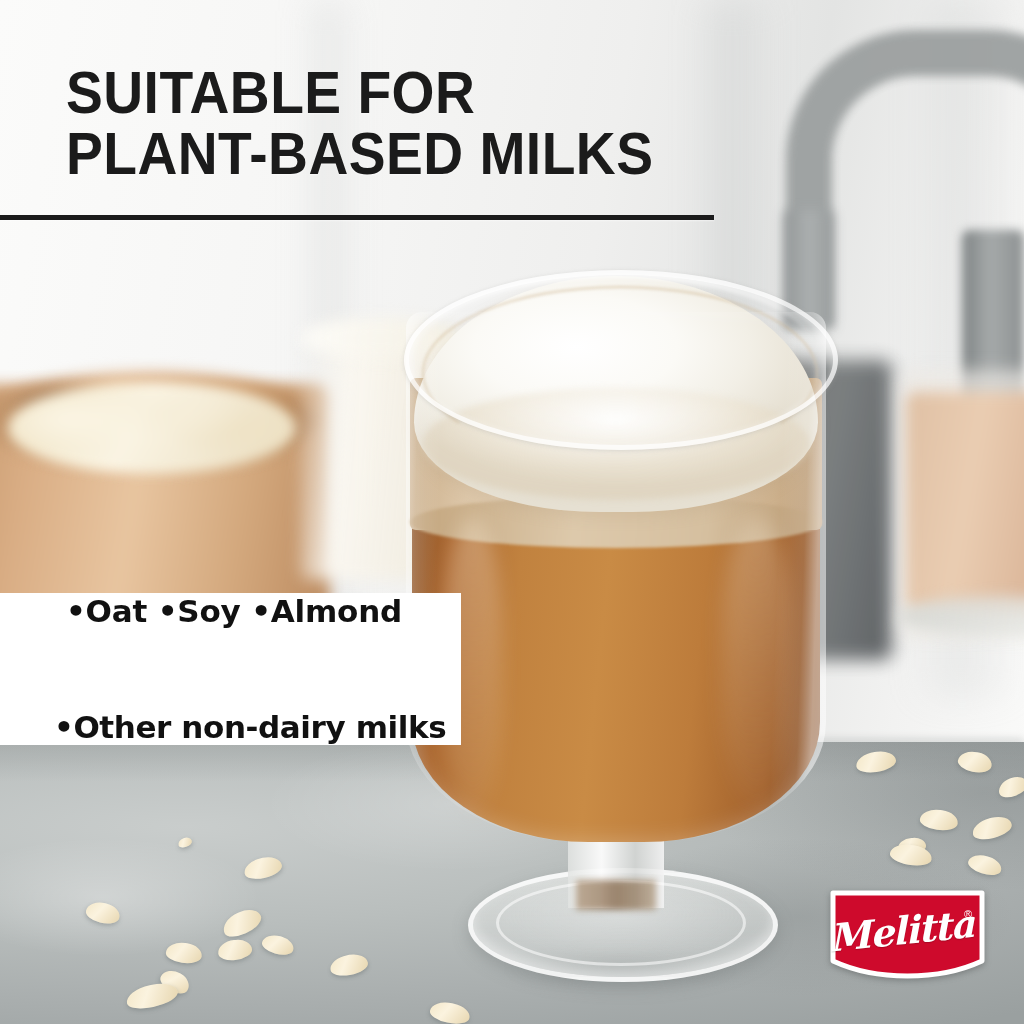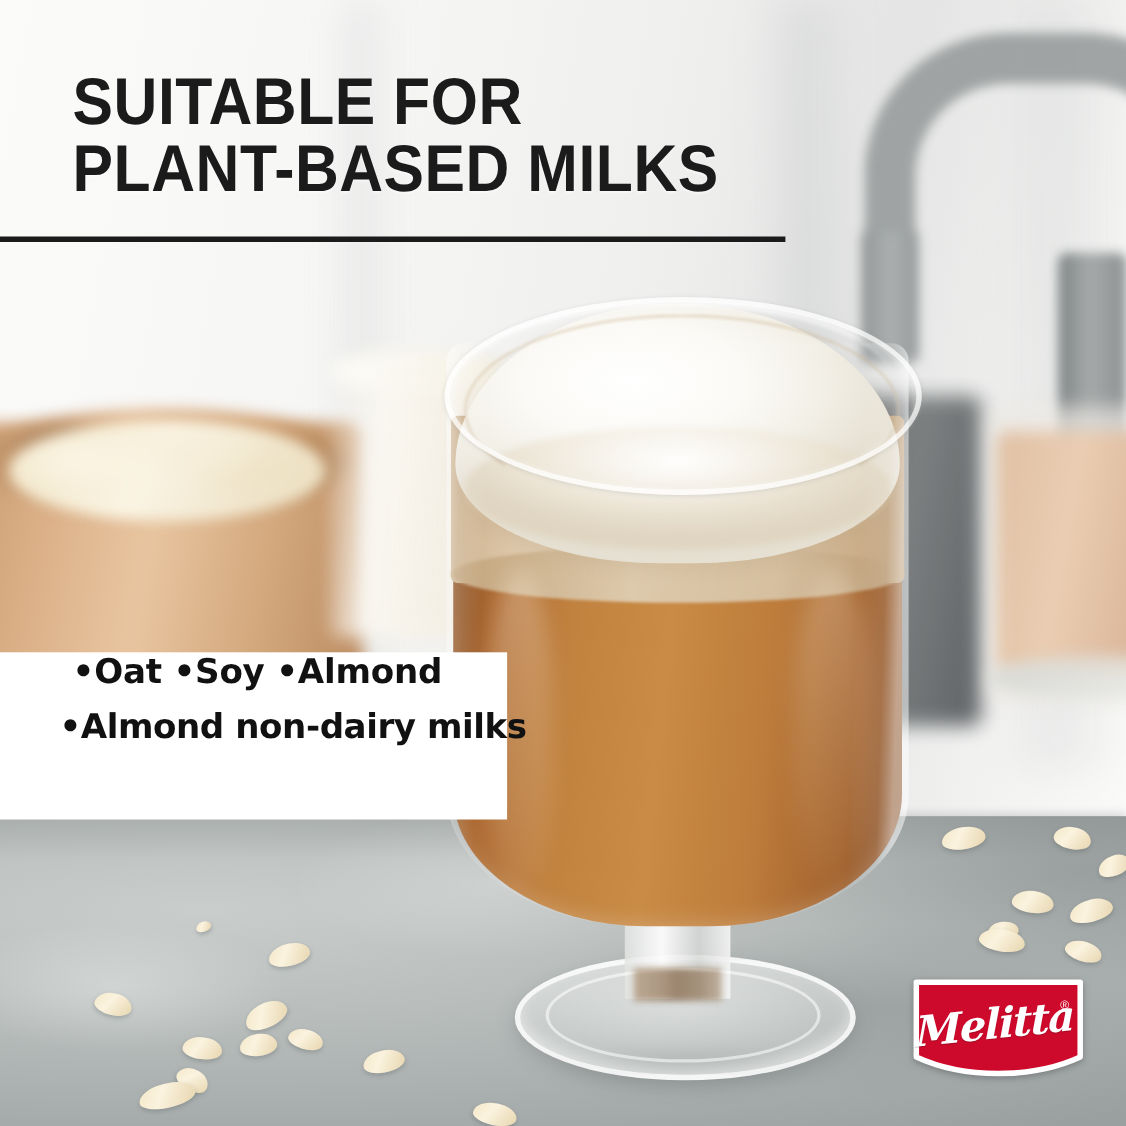--- a/index.html
+++ b/index.html
@@ -313,21 +313,21 @@
     position:absolute;left:0;top:215px;width:714px;height:5px;
     background:#1b1b1b;
     z-index:20;
     box-shadow:0 1px 2px rgba(255,255,255,.5);
   }
 
   .bullet-panel{
     position:absolute;left:0;top:593px;width:461px;height:152px;
     background:#ffffff;
     z-index:20;
-    display:flex;flex-direction:column;justify-content:flex-start;
+    display:flex;flex-direction:column;justify-content:space-between;
   }
   .bullet-row{
     color:#111;
     font-family:"DejaVu Sans",sans-serif;
     font-weight:bold;
     white-space:nowrap;
   }
   .bullet-row.r1{
     font-size:31px;
     padding-left:66px;
@@ -450,21 +450,21 @@
 
   <div class="headline">
     <span class="l1">SUITABLE FOR</span>
     <span class="l2">PLANT-BASED MILKS</span>
   </div>
 
   <div class="rule"></div>
 
   <div class="bullet-panel">
     <div class="bullet-row r1">•Oat  •Soy •Almond</div>
-    <div class="bullet-row r2">•Almond non-dairy milks</div>
+    <div class="bullet-row r2">•Other non-dairy milks</div>
   </div>
 
   <div class="logo">
     <svg viewBox="0 0 157 98" xmlns="http://www.w3.org/2000/svg" aria-hidden="true">
       <path id="logo-shape" d="M4 4 L153 4 L153 72 C110 92 47 92 4 72 Z" fill="#CE0A2C" stroke="#ffffff" stroke-width="5" stroke-linejoin="round"></path>
     </svg>
     <div class="logo-word">
       <span>Melitta</span>
     </div>
     <div class="logo-reg">®</div>

